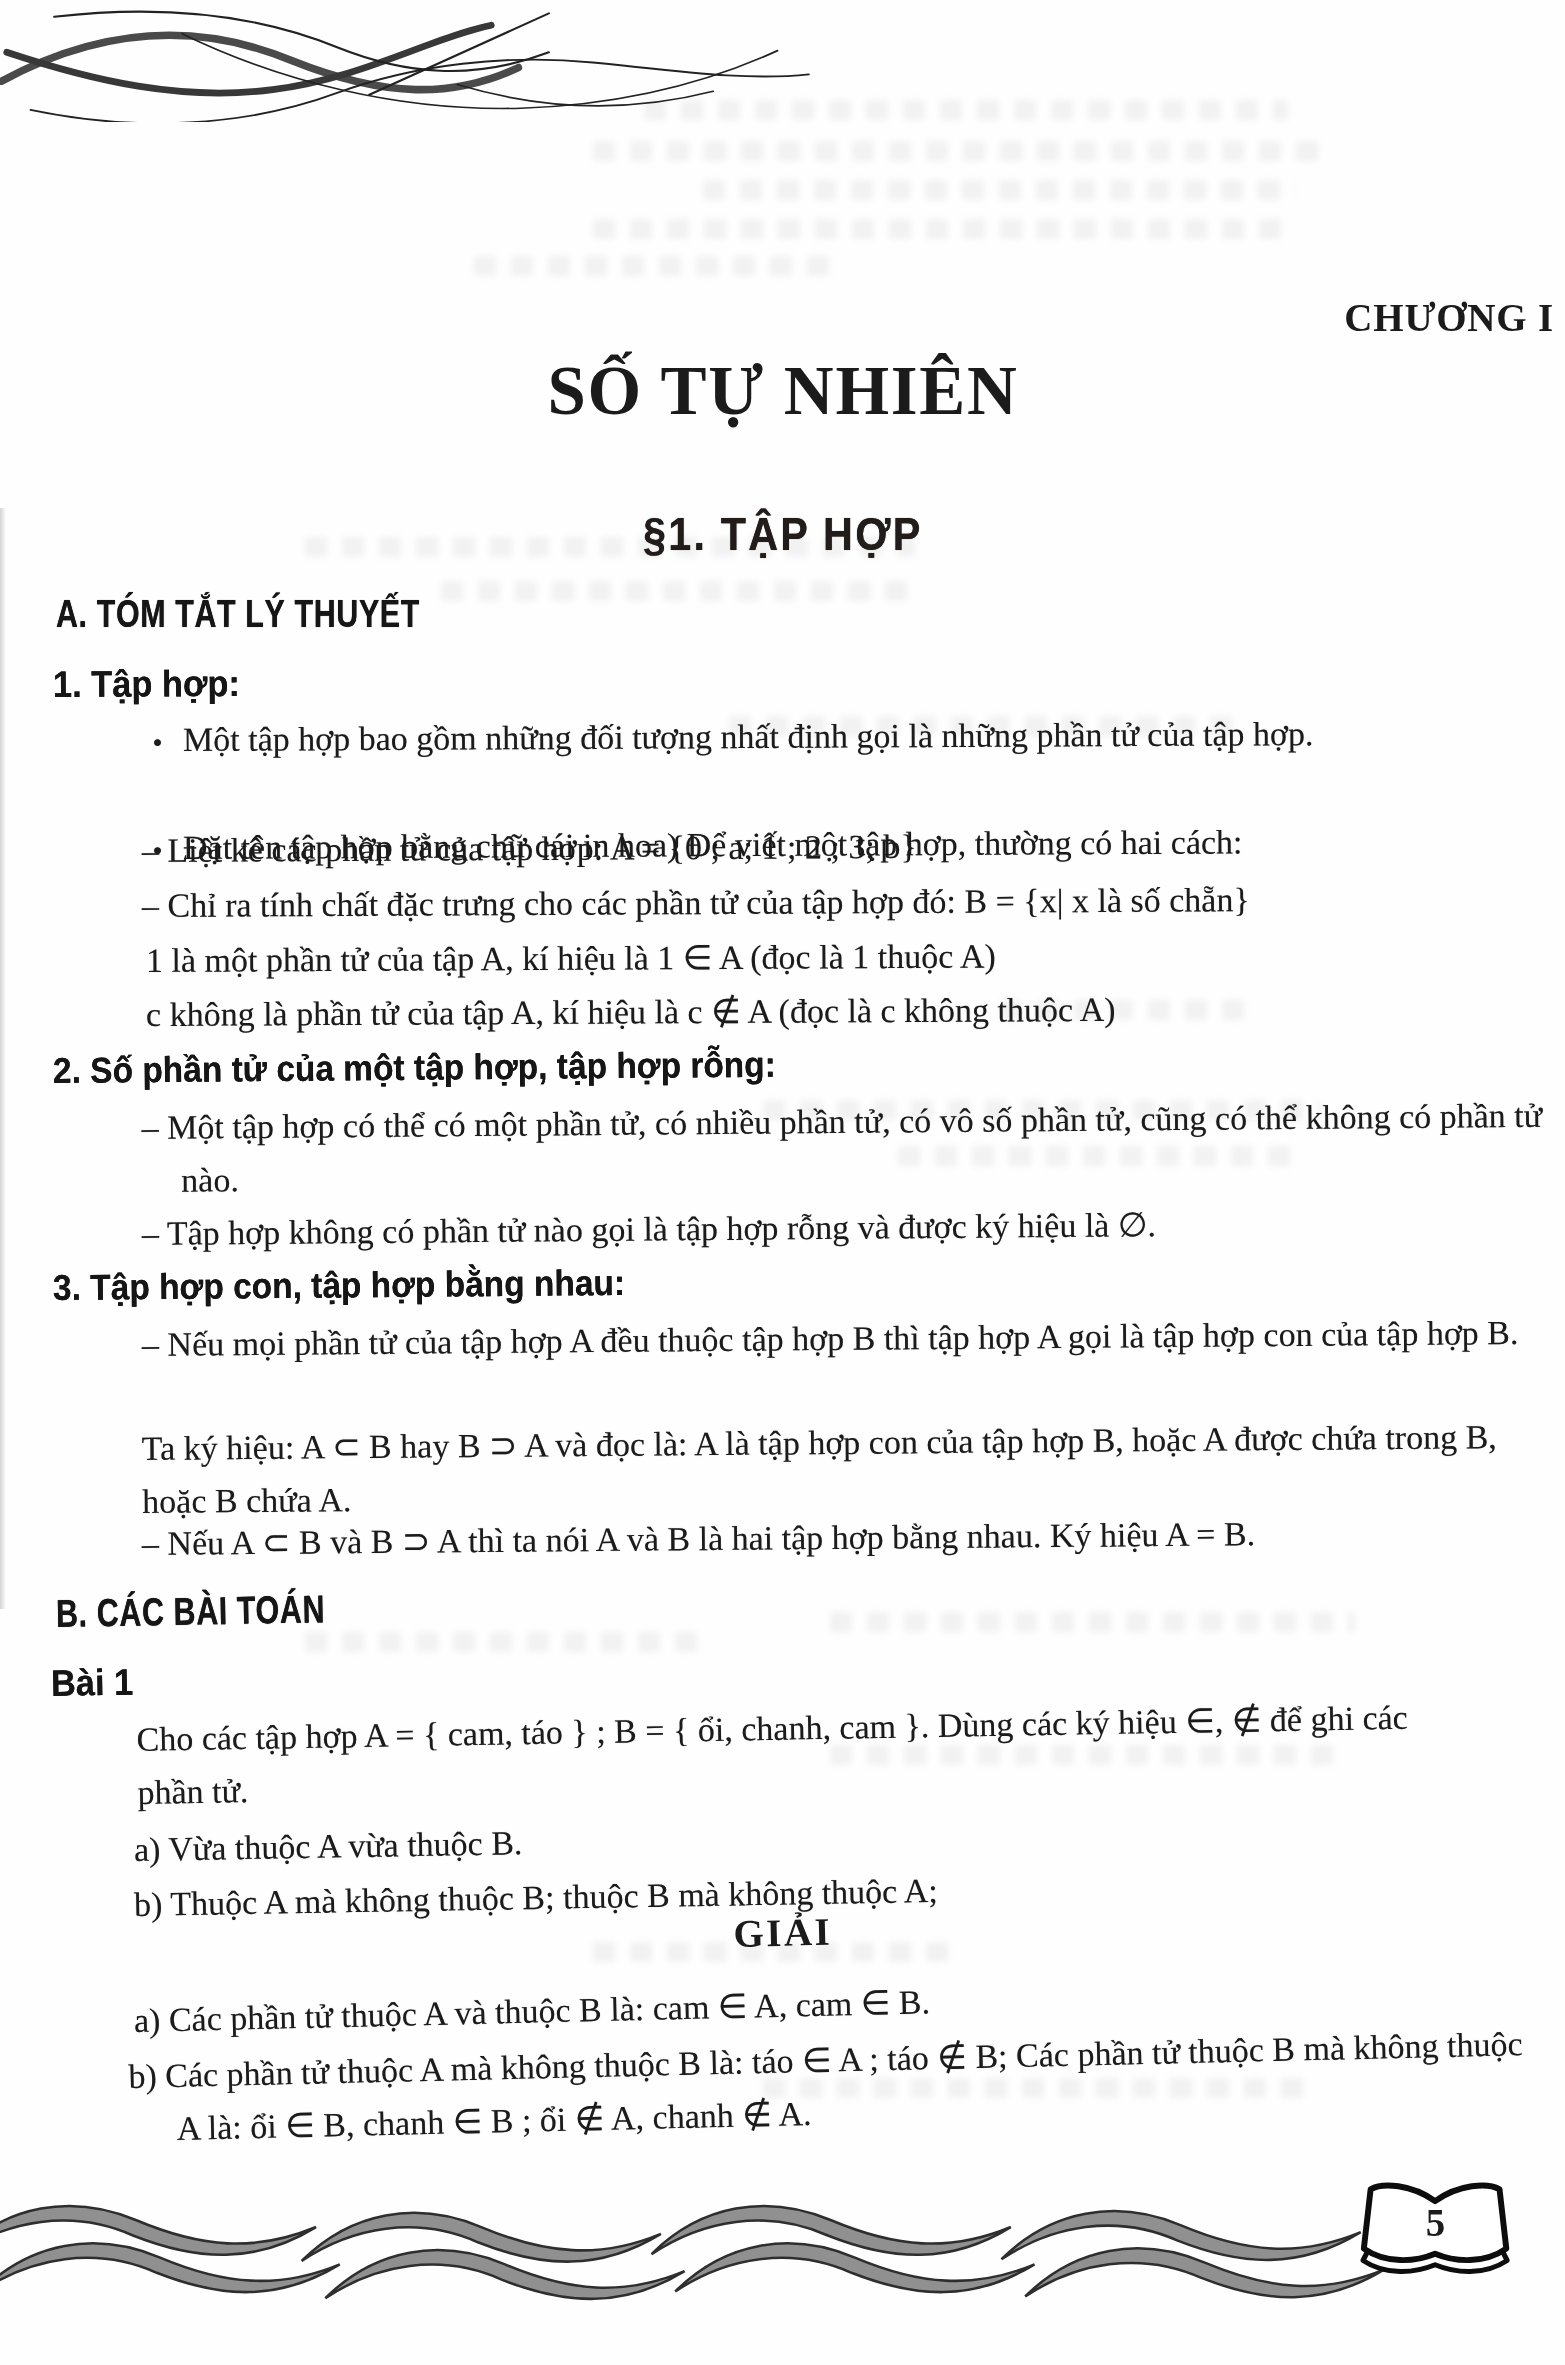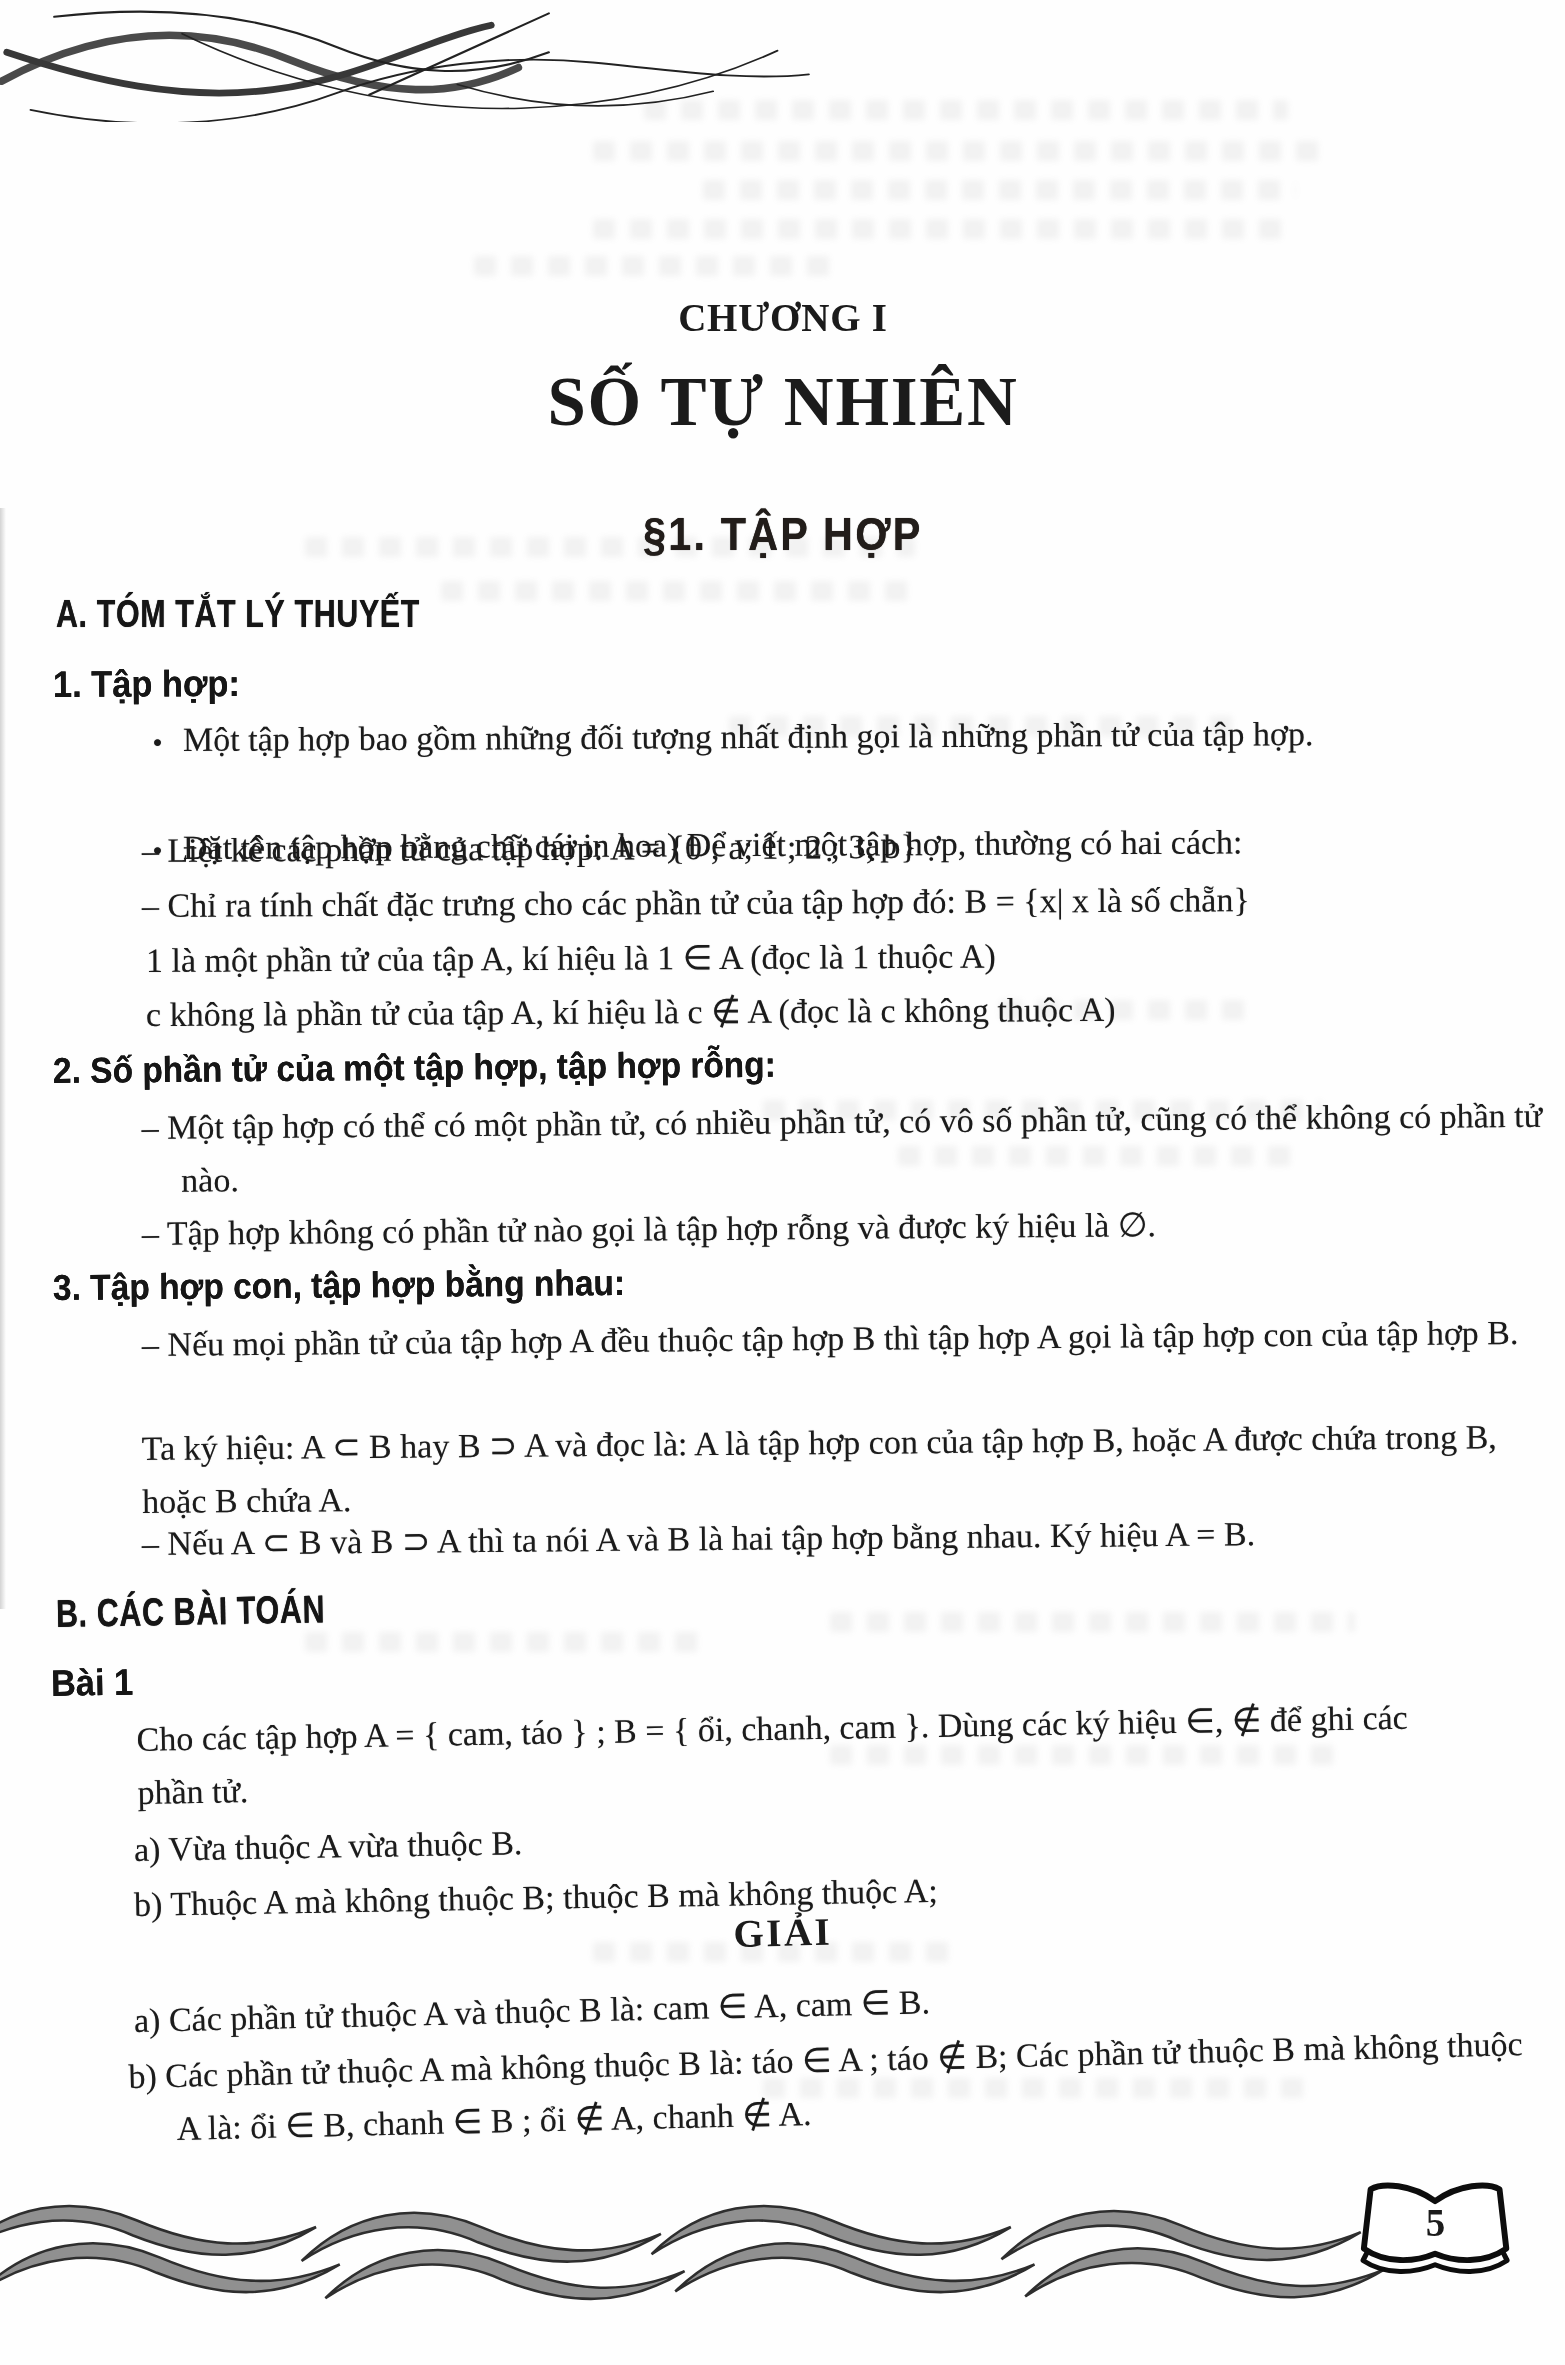--- a/index.html
+++ b/index.html
@@ -2,21 +2,21 @@
 <html style="font-size:13.6px"><head>
 <meta charset="utf-8">
 <style>
   html,body{margin:0;padding:0;}
   body{width:1566px;height:2366px;position:relative;overflow:hidden;
        background:#fefefe;font-family:"Liberation Serif",serif;color:#1b1b1b;}
   .abs{position:absolute;}
   .body-text{font:34px/53px "Liberation Serif",serif;color:#1b1b1b;
              text-shadow:0 0 0.8px rgba(25,25,25,.45);}
   .center{left:12px;width:1542px;text-align:center;}
-  .chapter-label{font:bold 39px/1.1 "Liberation Serif",serif;letter-spacing:0.8px;}
+  .chapter-label{font:bold 39px/1.1 "Liberation Serif",serif;letter-spacing:0.8px;text-align:right;}
   .chapter-title{font:bold 69px/1.2 "Liberation Serif",serif;letter-spacing:1.7px;}
   .section-title{display:inline-block;font:bold 47px/1.1 "Liberation Sans",sans-serif;
                  transform:scaleX(.88);transform-origin:center bottom;letter-spacing:2.5px;
                  color:#221d1a;text-shadow:0 0 0.8px #221d1a;}
   .h-cond{display:inline-block;font:bold 39px/1.1 "Liberation Sans",sans-serif;
           transform:scaleX(.78);transform-origin:left bottom;white-space:nowrap;
           letter-spacing:0.8px;color:#161616;text-shadow:0 0 0.8px #161616;}
   .h-num{display:inline-block;font:bold 36px/1.2 "Liberation Sans",sans-serif;
          transform:scaleX(.93);transform-origin:left bottom;white-space:nowrap;
          color:#161616;text-shadow:0 0 0.4px #161616;}
@@ -64,21 +64,21 @@
     <path d="M8,58 C110,92 215,116 322,102 C430,88 505,42 580,26" stroke="#383838" stroke-width="8"></path>
     <path d="M64,16 C185,2 300,12 398,52 C478,84 558,92 648,58" stroke="#222" stroke-width="2.5"></path>
     <path d="M36,126 C160,152 290,146 398,106 C490,72 600,60 700,70 C800,80 880,92 955,84" stroke="#222" stroke-width="2.2"></path>
     <path d="M215,36 C330,92 470,128 615,124 C735,120 835,94 918,56" stroke="#222" stroke-width="2"></path>
     <path d="M648,12 L436,108" stroke="#222" stroke-width="2.5"></path>
     <path d="M540,96 C640,126 740,130 842,104" stroke="#222" stroke-width="2"></path>
   </g>
 </svg>
 
 <div class="abs center chapter-label" style="top:297px;">CHƯƠNG I</div>
-<div class="abs center chapter-title" style="top:361px;text-align:center;">SỐ TỰ NHIÊN</div>
+<div class="abs center chapter-title" style="top:350px;text-align:center;">SỐ TỰ NHIÊN</div>
 <div class="abs center" style="top:508px;"><span class="section-title">§1. TẬP HỢP</span></div>
 
 <div class="abs" style="left:56px;top:593px;"><span class="h-cond">A. TÓM TẮT LÝ THUYẾT</span></div>
 
 <div class="abs tilt-a" style="left:53px;top:663px;"><span class="h-num" style="font-size:37px;">1. Tập hợp:</span></div>
 
 <div class="abs body-text bullet tilt-a" style="left:183px;top:713px;width:1322px;">Một tập hợp bao gồm những đối tượng nhất định gọi là những phần tử của tập hợp.</div>
 <div class="abs body-text bullet tilt-a" style="left:183px;top:768px;width:1322px;">Đặt tên tập hợp bằng chữ cái in hoa) Để viết một tập hợp, thường có hai cách:</div>
 <div class="abs body-text tilt-a" style="left:142px;top:824px;width:1373px;">– Liệt kê các phần tử của tập hợp: A = {0 ; a; 1 ; 2 ; 3; b}</div>
 <div class="abs body-text tilt-a" style="left:142px;top:879px;width:1373px;">– Chỉ ra tính chất đặc trưng cho các phần tử của tập hợp đó: B = {x| x là số chẵn}</div>

